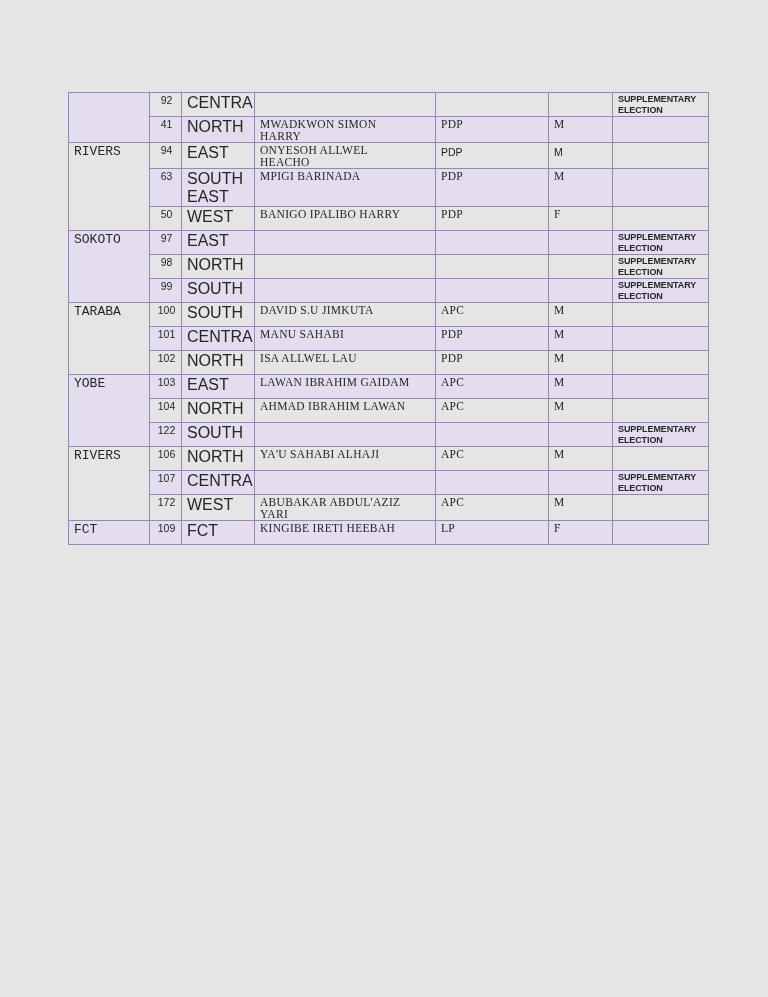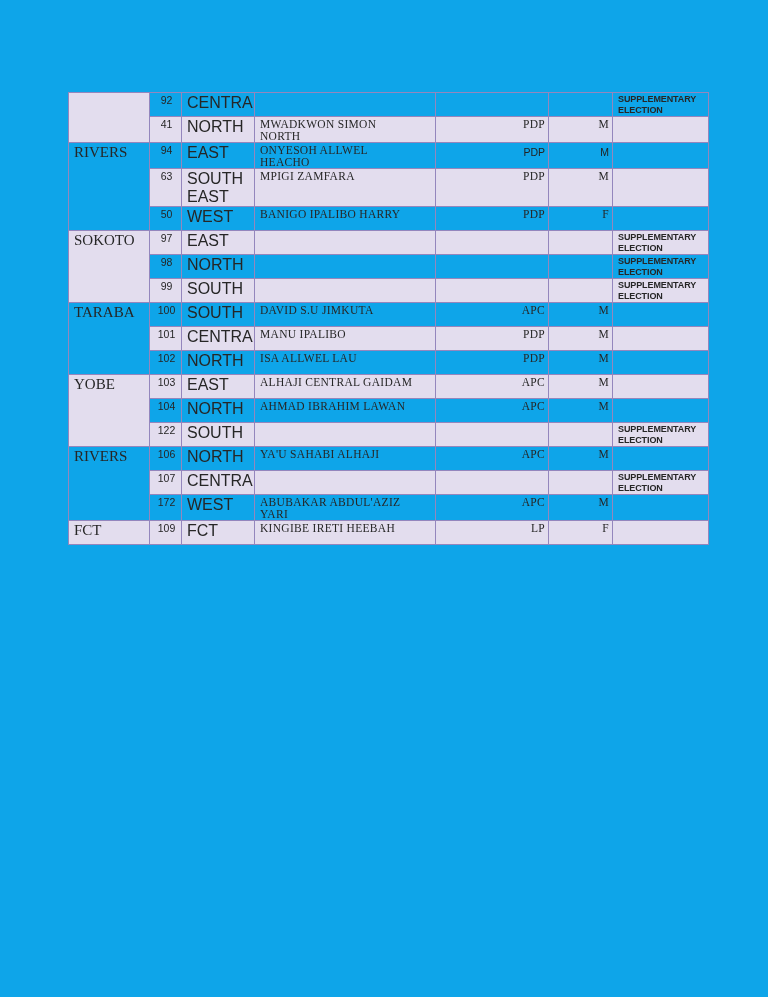--- a/index.html
+++ b/index.html
@@ -6,42 +6,42 @@
   body {
     width: 768px; height: 997px;
     background: #ffffff;
     font-family: "Liberation Sans", sans-serif;
     overflow: hidden;
     position: relative;
   }
   .page {
     position: absolute; left: 0; top: 0;
     width: 768px; height: 997px;
-    background: #0ea5e9;
+    background: #e5e5e5;
   }
   table.tbl {
     position: absolute;
     left: 68px; top: 92px;
     width: 640px;
     border-collapse: collapse;
     table-layout: fixed;
   }
   table.tbl td {
     border: 1px solid var(--border, #9486bd);
     vertical-align: top;
     height: 24px;
     padding: 1px 3px 0 5px;
     overflow: hidden;
     box-sizing: border-box;
     color: #262626;
   }
   td.shade { background: var(--shade, #e3ddee); }
   .c-state {
-    font-family: Liberation Serif, serif;
-    font-size: 15px;
+    font-family: Liberation Mono, monospace;
+    font-size: 13px;
     padding-top: 3px;
   }
   .c-sn {
     font-family: "Liberation Sans", sans-serif;
     font-size: 10.5px;
     text-align: center;
     padding-top: 3px;
   }
   .c-district {
     font-family: Liberation Sans, sans-serif;
@@ -57,21 +57,21 @@
     color: #3b3a39;
     padding-left: 7px;
     padding-top: 2px;
     white-space: pre-line;
   }
   .c-party, .c-gender {
     font-family: "Liberation Serif", serif;
     font-size: 11.5px;
     letter-spacing: 0.3px;
     color: #3b3a39;
-    text-align: right;
+    text-align: left;
     padding-top: 2px;
   }
   .c-party.sansfont, .c-gender.sansfont {
     font-family: "Liberation Sans", sans-serif;
     font-size: 10.5px;
     letter-spacing: 0;
     color: #222222;
     padding-top: 3px;
   }
   .c-remark {
@@ -108,39 +108,39 @@
           <td class="c-name"></td>
           <td class="c-party"></td>
           <td class="c-gender"></td>
           <td class="c-remark">SUPPLEMENTARY
 ELECTION</td>
         </tr>
         <tr>
           <td class="c-sn shade">41</td>
           <td class="c-district shade">NORTH</td>
           <td class="c-name shade">MWADKWON SIMON
-NORTH</td>
+HARRY</td>
           <td class="c-party shade">PDP</td>
           <td class="c-gender shade">M</td>
           <td class="c-remark shade"></td>
         </tr>
         <tr>
           <td class="c-state" rowspan="3">RIVERS</td>
           <td class="c-sn">94</td>
           <td class="c-district">EAST</td>
           <td class="c-name">ONYESOH ALLWEL
 HEACHO</td>
           <td class="c-party sansfont">PDP</td>
           <td class="c-gender sansfont">M</td>
           <td class="c-remark"></td>
         </tr>
         <tr>
           <td class="c-sn shade">63</td>
           <td class="c-district shade">SOUTH EAST</td>
-          <td class="c-name shade">MPIGI ZAMFARA</td>
+          <td class="c-name shade">MPIGI BARINADA</td>
           <td class="c-party shade">PDP</td>
           <td class="c-gender shade">M</td>
           <td class="c-remark shade"></td>
         </tr>
         <tr>
           <td class="c-sn">50</td>
           <td class="c-district">WEST</td>
           <td class="c-name">BANIGO IPALIBO HARRY</td>
           <td class="c-party">PDP</td>
           <td class="c-gender">F</td>
@@ -179,38 +179,38 @@
           <td class="c-sn">100</td>
           <td class="c-district">SOUTH</td>
           <td class="c-name">DAVID S.U JIMKUTA</td>
           <td class="c-party">APC</td>
           <td class="c-gender">M</td>
           <td class="c-remark"></td>
         </tr>
         <tr>
           <td class="c-sn shade">101</td>
           <td class="c-district shade">CENTRAL</td>
-          <td class="c-name shade">MANU IPALIBO</td>
+          <td class="c-name shade">MANU SAHABI</td>
           <td class="c-party shade">PDP</td>
           <td class="c-gender shade">M</td>
           <td class="c-remark shade"></td>
         </tr>
         <tr>
           <td class="c-sn">102</td>
           <td class="c-district">NORTH</td>
           <td class="c-name">ISA ALLWEL LAU</td>
           <td class="c-party">PDP</td>
           <td class="c-gender">M</td>
           <td class="c-remark"></td>
         </tr>
         <tr>
           <td class="c-state shade" rowspan="3">YOBE</td>
           <td class="c-sn shade">103</td>
           <td class="c-district shade">EAST</td>
-          <td class="c-name shade">ALHAJI CENTRAL GAIDAM</td>
+          <td class="c-name shade">LAWAN IBRAHIM GAIDAM</td>
           <td class="c-party shade">APC</td>
           <td class="c-gender shade">M</td>
           <td class="c-remark shade"></td>
         </tr>
         <tr>
           <td class="c-sn">104</td>
           <td class="c-district">NORTH</td>
           <td class="c-name">AHMAD IBRAHIM LAWAN</td>
           <td class="c-party">APC</td>
           <td class="c-gender">M</td>

